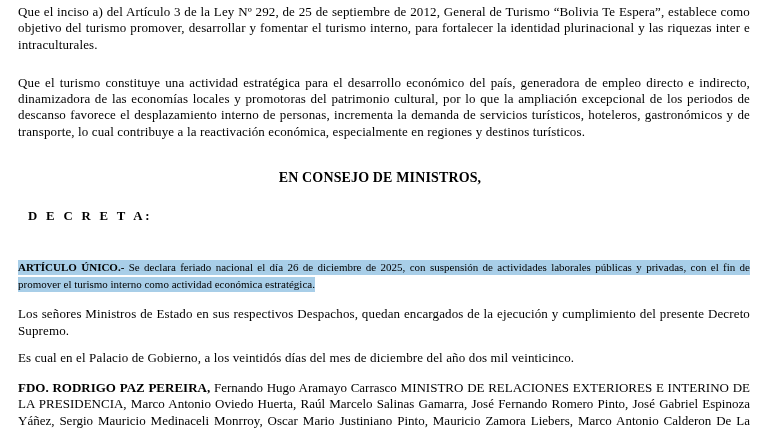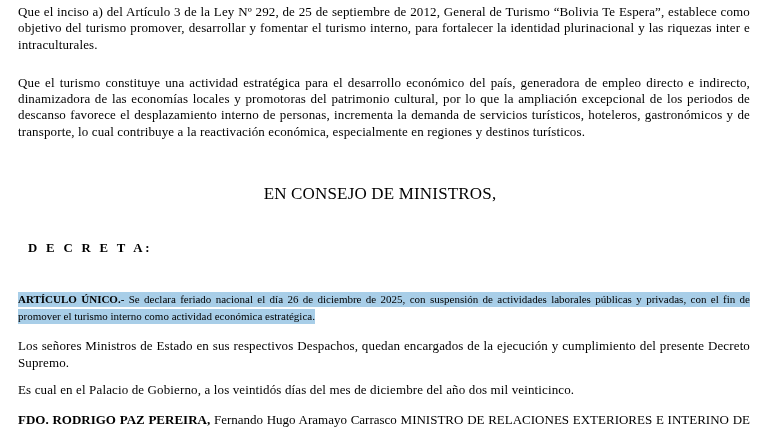--- a/index.html
+++ b/index.html
@@ -31,24 +31,24 @@
     text-align: justify;
     text-justify: inter-word;
     letter-spacing: 0.01em;
   }
   .gap-sm { height: 11px; }
   .gap-md { height: 14px; }
   .gap-lg { height: 25px; }
   .gap-xl { height: 30px; }
 
   .centered-heading {
-    margin: 16px;
-    font-size: 17px;
+    margin: 0;
+    font-size: 14px;
     line-height: 15px;
-    font-weight: normal;
+    font-weight: bold;
     text-align: center;
     letter-spacing: 0.01em;
     padding-right: 8px;
   }
   .decreta {
     margin: 10px;
     font-size: 12.8px;
     line-height: 15px;
     font-weight: bold;
     letter-spacing: 0.22em;

